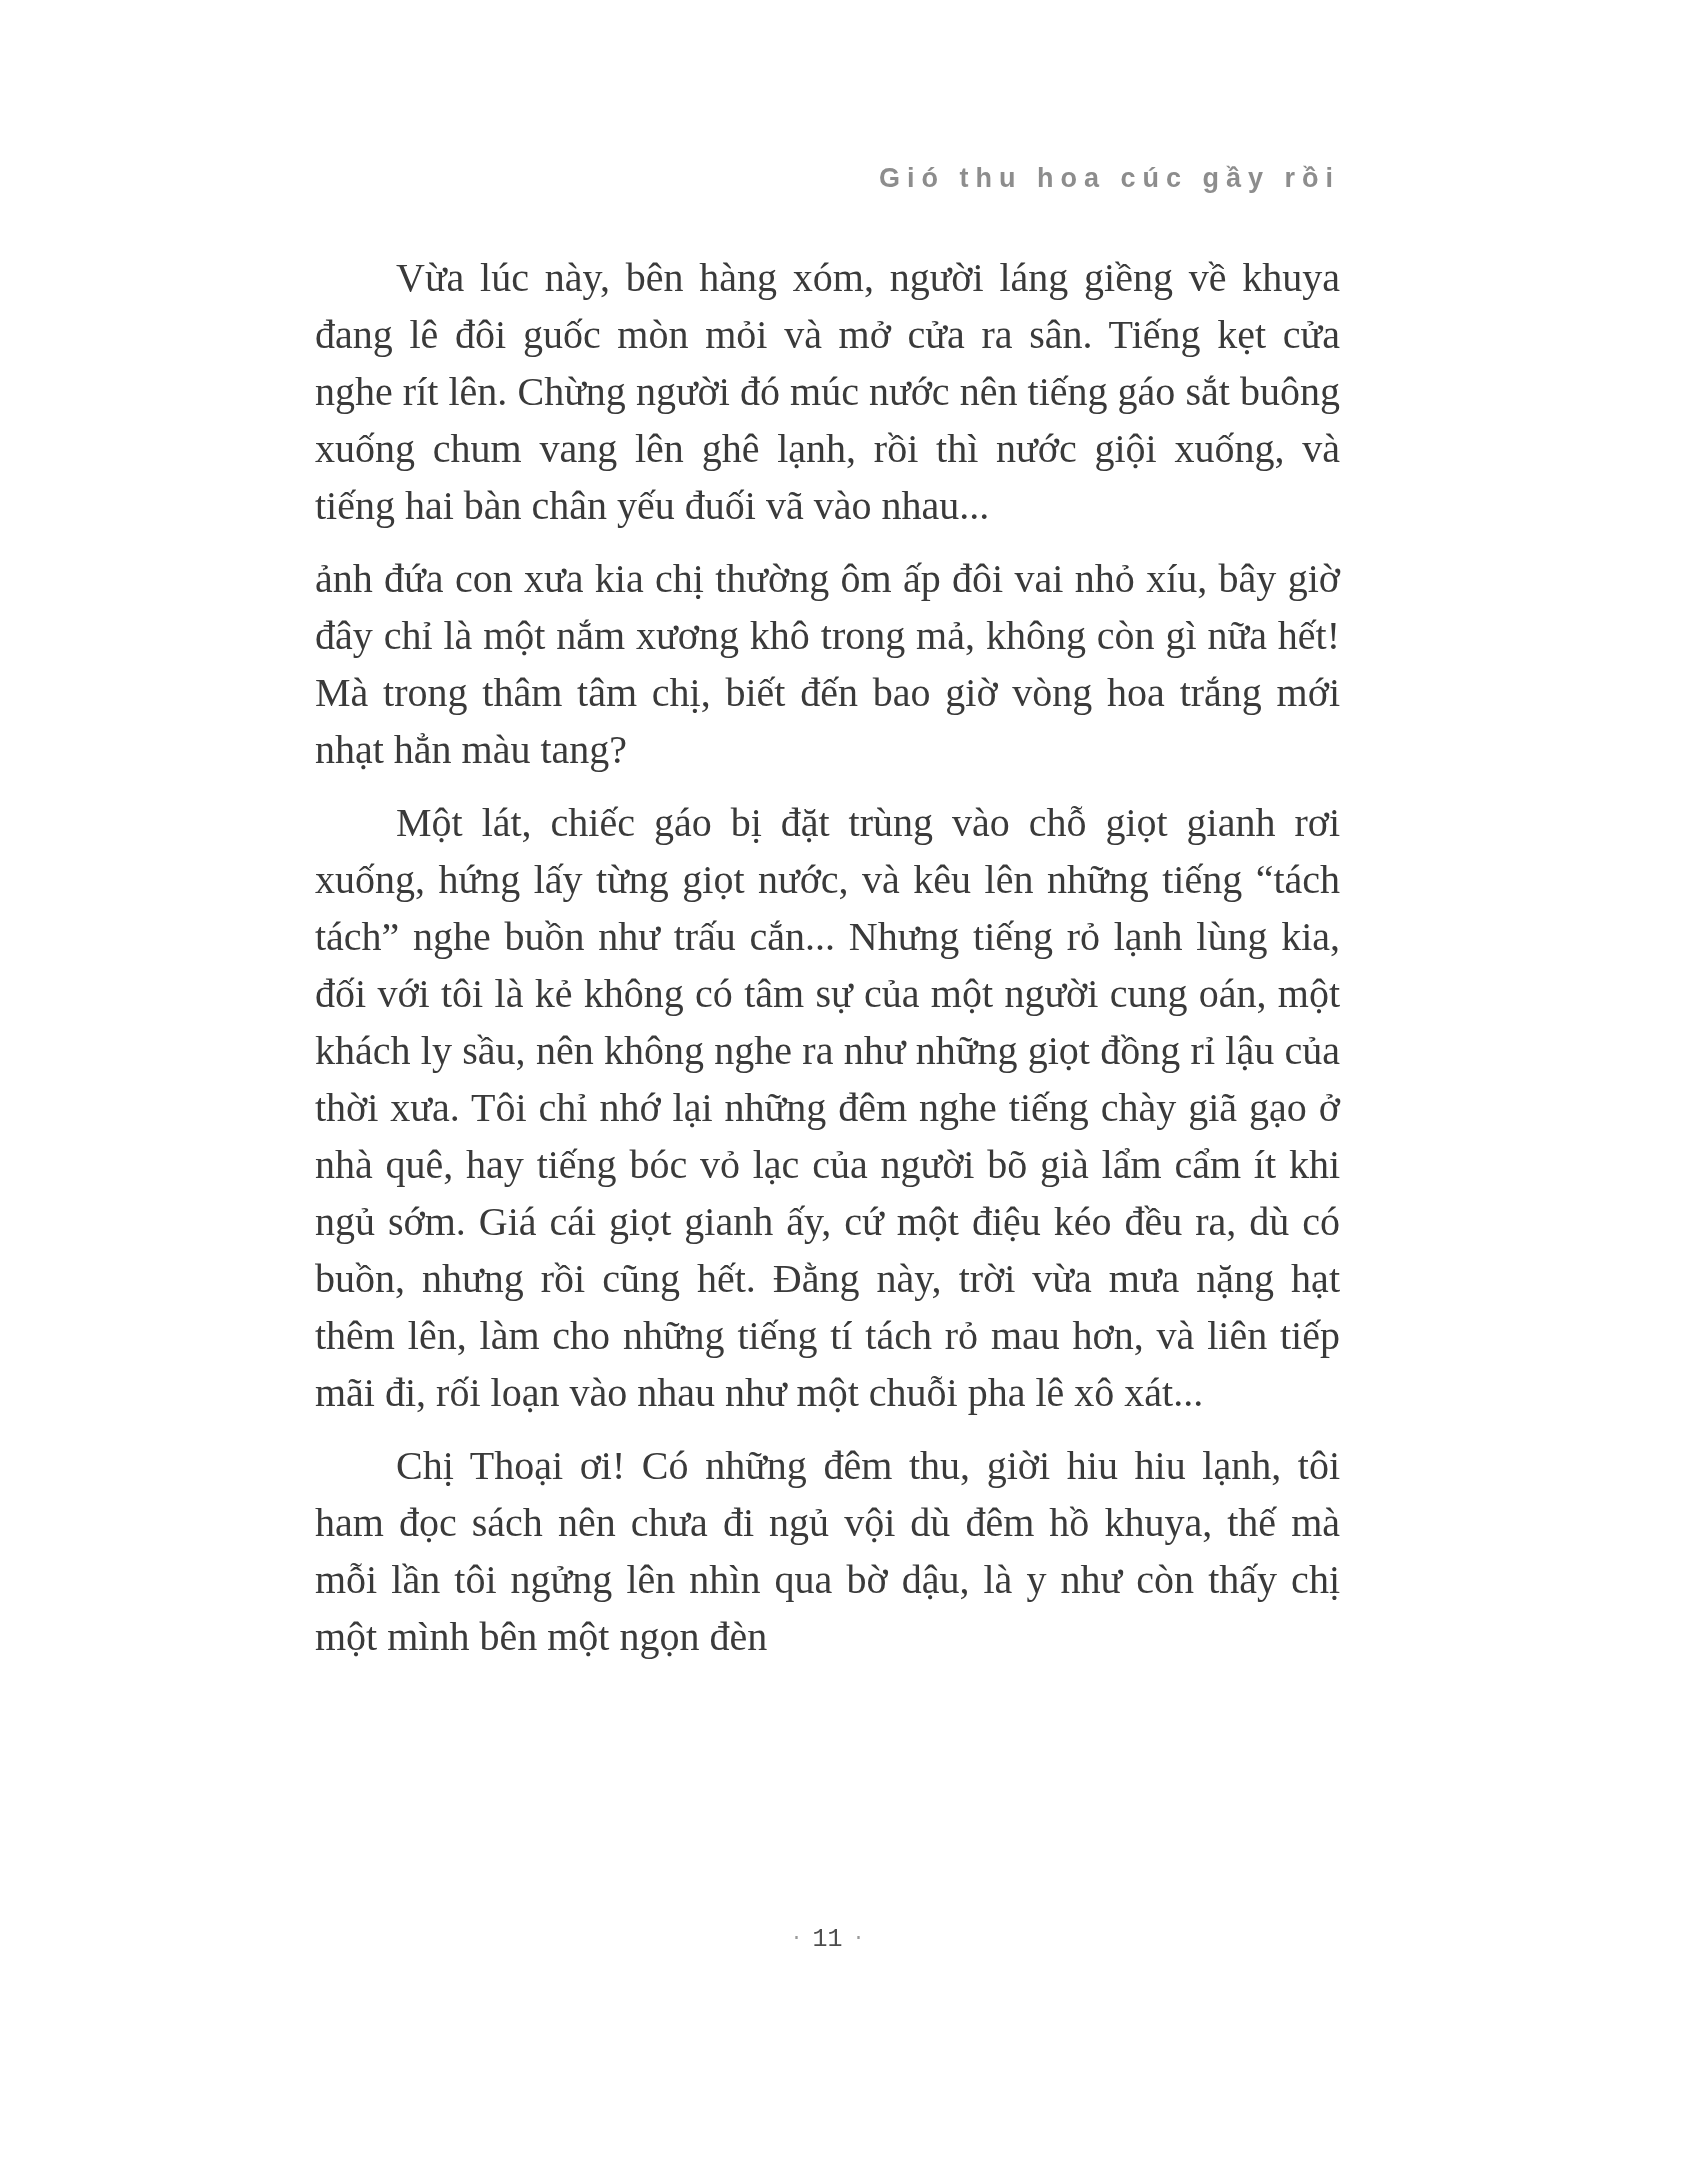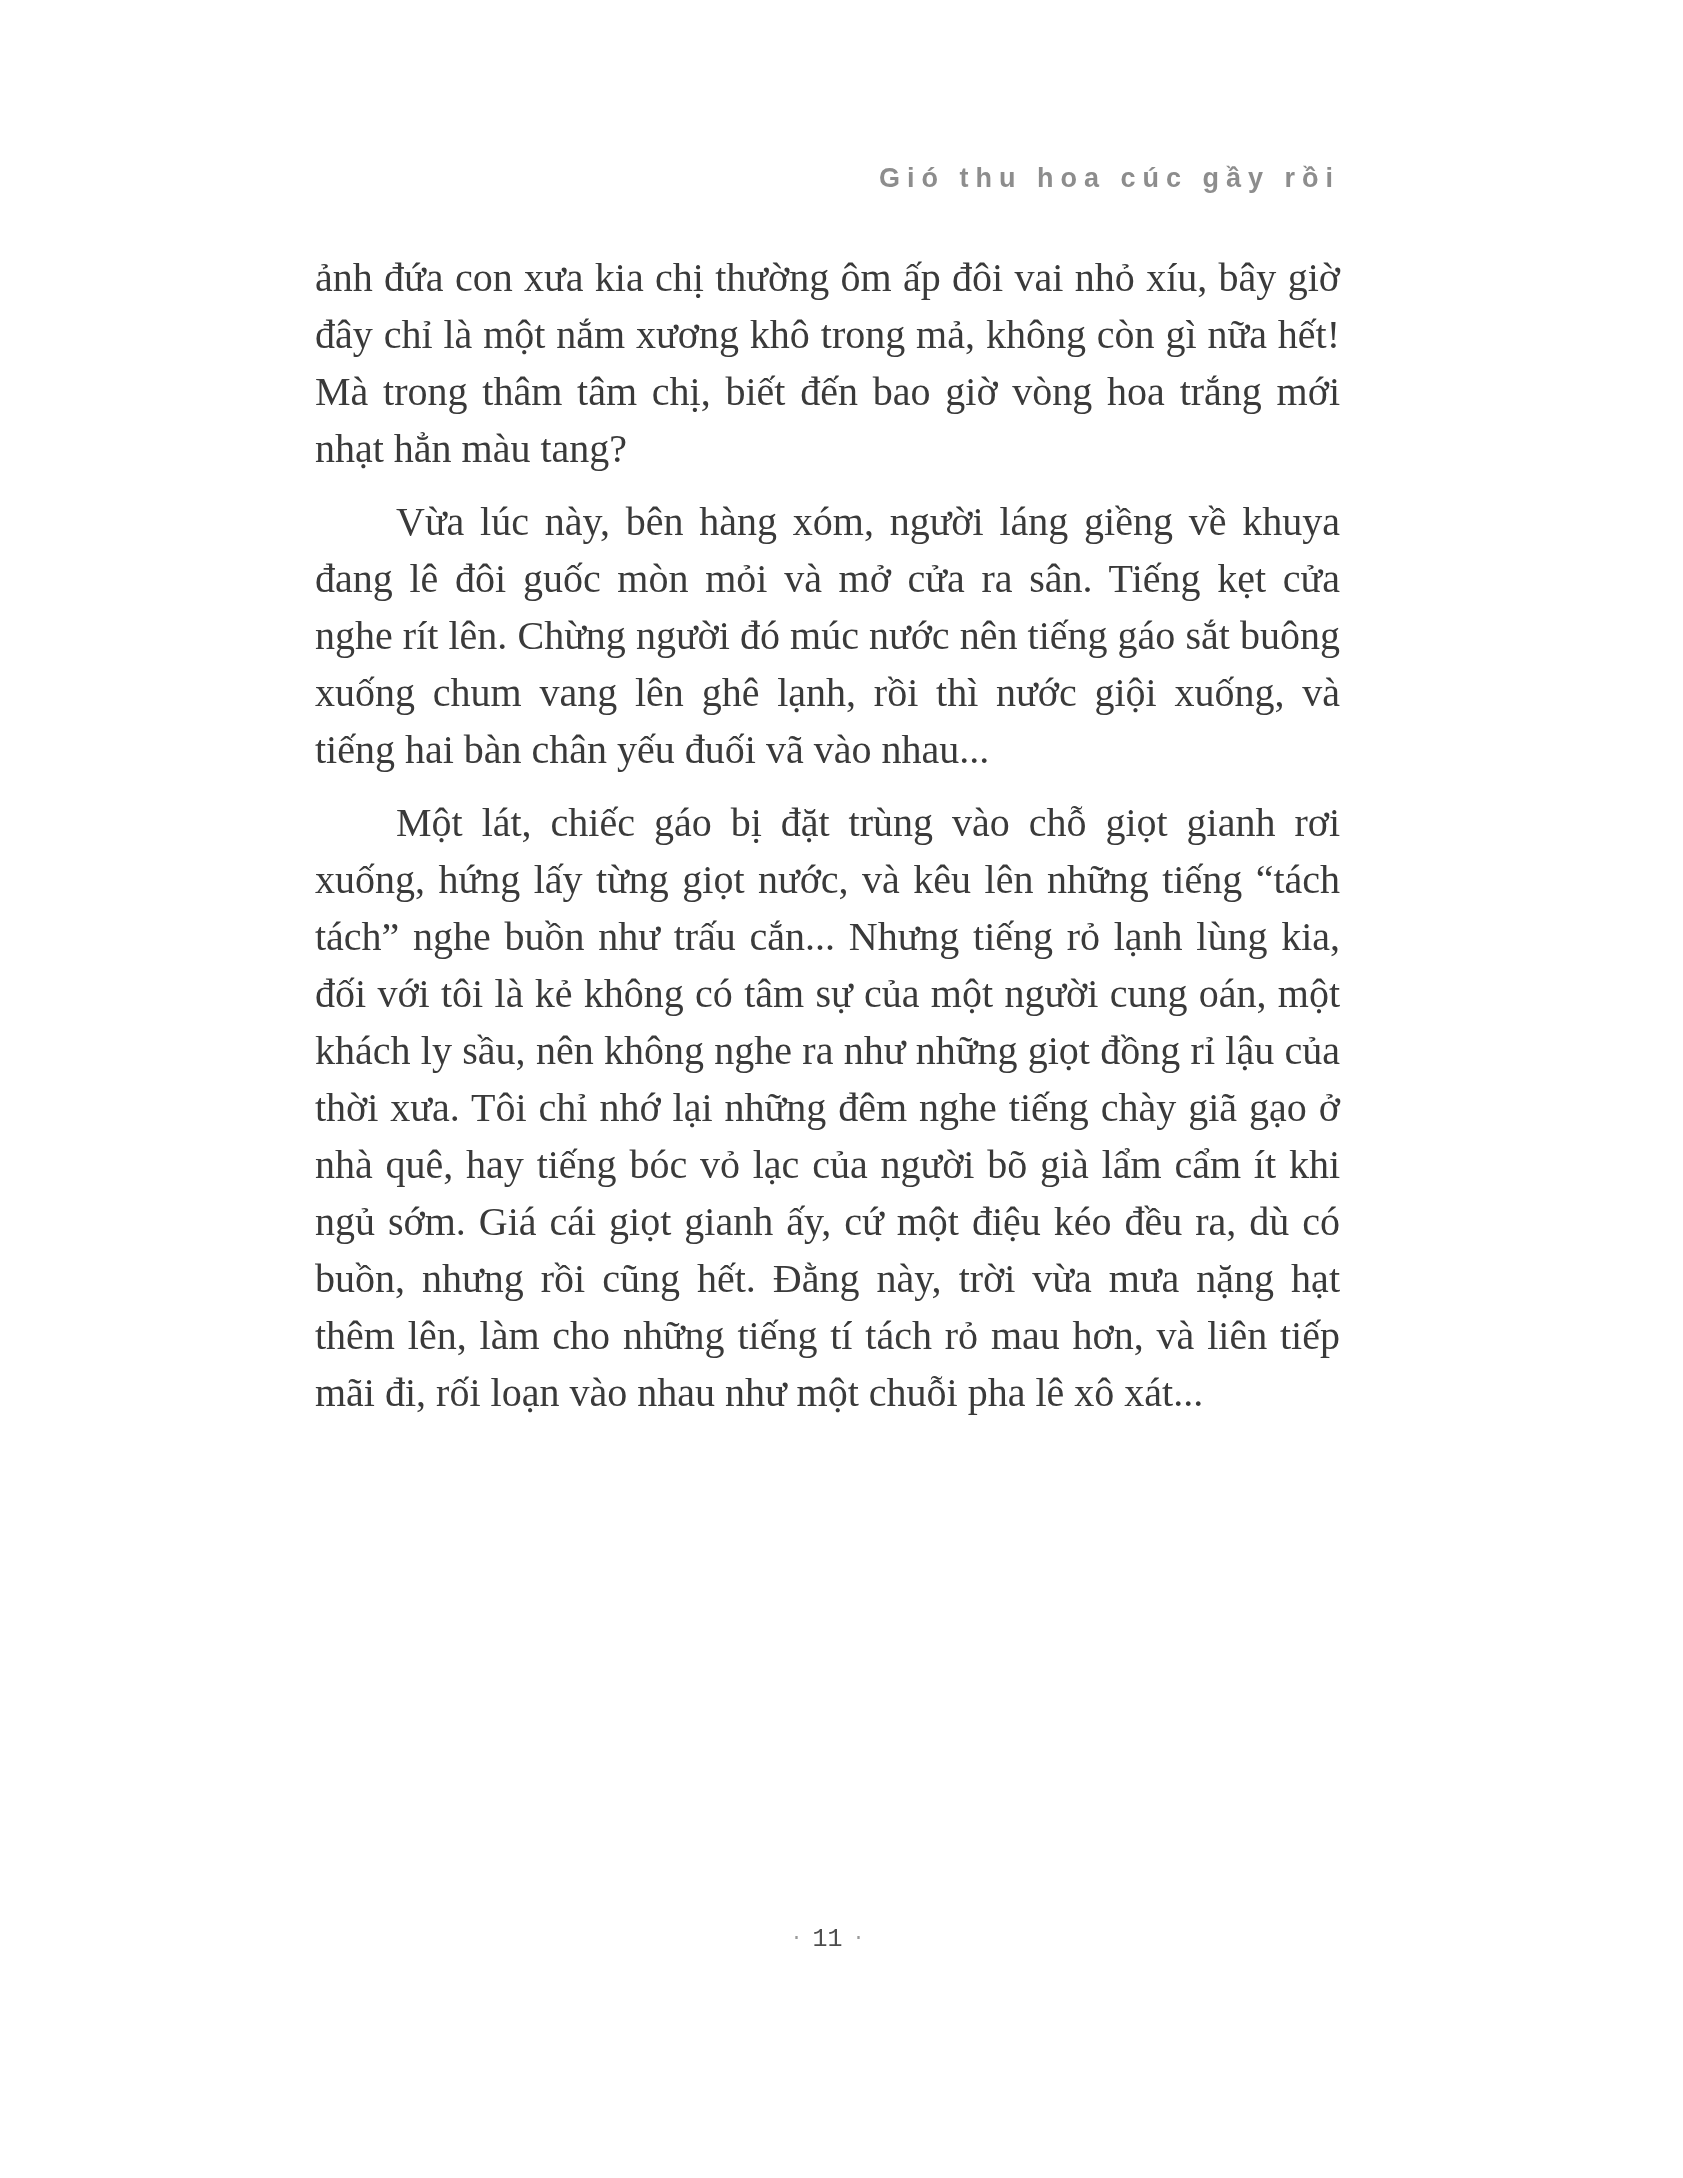--- a/index.html
+++ b/index.html
@@ -69,23 +69,24 @@
 </head>
 <body>
 
 <div class="page">
 
   <header class="running-head">
     <span>Gió thu hoa cúc gầy rồi</span>
   </header>
 
   <main class="text-block">
+    <p class="para">Vừa lúc này, bên hàng xóm, người láng giềng về khuya đang lê đôi guốc mòn mỏi và mở cửa ra sân. Tiếng kẹt cửa nghe rít lên. Chừng người đó múc nước nên tiếng gáo sắt buông xuống chum vang lên ghê lạnh, rồi thì nước giội xuống, và tiếng hai bàn chân yếu đuối vã vào nhau...</p>
     <p class="para first">ảnh đứa con xưa kia chị thường ôm ấp đôi vai nhỏ xíu, bây giờ đây chỉ là một nắm xương khô trong mả, không còn gì nữa hết! Mà trong thâm tâm chị, biết đến bao giờ vòng hoa trắng mới nhạt hẳn màu tang?</p>
-    <p class="para">Vừa lúc này, bên hàng xóm, người láng giềng về khuya đang lê đôi guốc mòn mỏi và mở cửa ra sân. Tiếng kẹt cửa nghe rít lên. Chừng người đó múc nước nên tiếng gáo sắt buông xuống chum vang lên ghê lạnh, rồi thì nước giội xuống, và tiếng hai bàn chân yếu đuối vã vào nhau...</p>
     <p class="para">Một lát, chiếc gáo bị đặt trùng vào chỗ giọt gianh rơi xuống, hứng lấy từng giọt nước, và kêu lên những tiếng “tách tách” nghe buồn như trấu cắn... Nhưng tiếng rỏ lạnh lùng kia, đối với tôi là kẻ không có tâm sự của một người cung oán, một khách ly sầu, nên không nghe ra như những giọt đồng rỉ lậu của thời xưa. Tôi chỉ nhớ lại những đêm nghe tiếng chày giã gạo ở nhà quê, hay tiếng bóc vỏ lạc của người bõ già lẩm cẩm ít khi ngủ sớm. Giá cái giọt gianh ấy, cứ một điệu kéo đều ra, dù có buồn, nhưng rồi cũng hết. Đằng này, trời vừa mưa nặng hạt thêm lên, làm cho những tiếng tí tách rỏ mau hơn, và liên tiếp mãi đi, rối loạn vào nhau như một chuỗi pha lê xô xát...</p>
+    <p class="para">Chị Thoại ơi! Có những đêm thu, giời hiu hiu lạnh, tôi ham đọc sách nên chưa đi ngủ vội dù đêm hồ khuya, thế mà mỗi lần tôi ngửng lên nhìn qua bờ dậu, là y như còn thấy chị một mình bên một ngọn đèn</p>
   </main>
 
   <footer class="folio">
     <span class="dot">·</span><span class="num">11</span><span class="dot">·</span>
   </footer>
 
 </div>
 
 
 </body></html>

